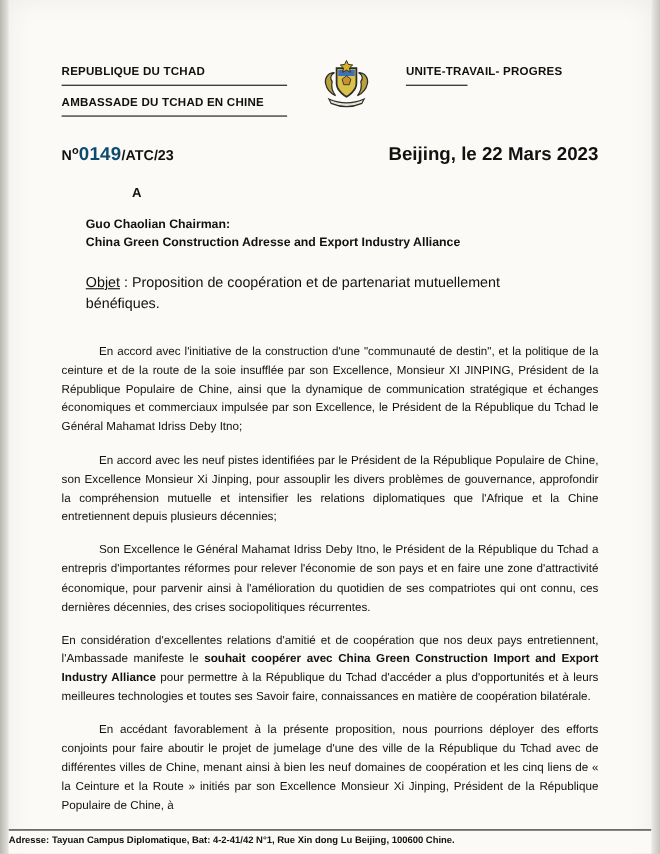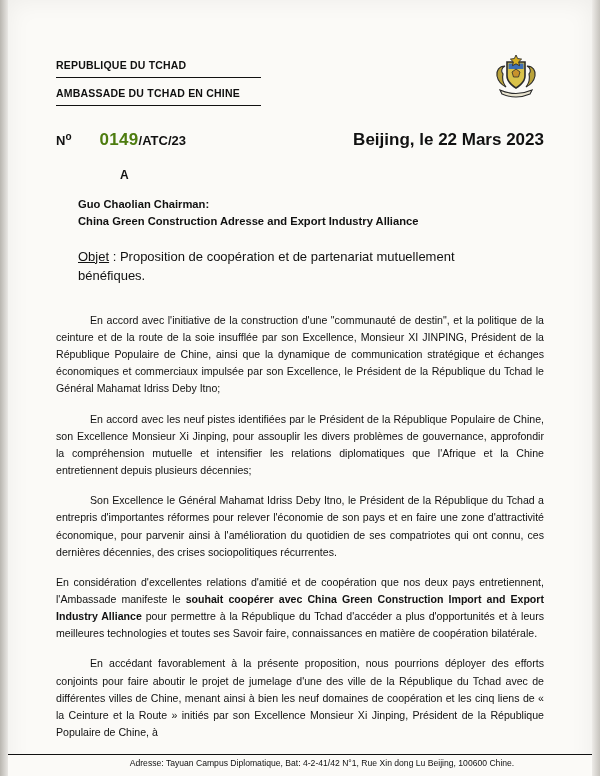--- a/index.html
+++ b/index.html
@@ -85,25 +85,24 @@
     display: flex;
     align-items: baseline;
     justify-content: space-between;
     margin-top: 16px;
     font-size: 12.5px;
     font-weight: bold;
     color: #111;
   }
   .ref-left { font-size: 13px; }
   .ref-num {
-    color: #4d7c0f;
+    color: #0c4a6e;
     font-size: 17px;
     font-weight: bold;
     letter-spacing: 0.3px;
-    margin-left: 28px;
   }
   .ref-sup { font-size: 10px; vertical-align: super; }
   .ref-right { font-size: 17px; font-weight: bold; }
 
   
   .a-line {
     margin: 18px 0 0 64px;
     font-size: 12px;
     font-weight: bold;
     color: #111;
@@ -142,28 +141,26 @@
 
   
   .footer {
     position: absolute;
     left: 8px;
     right: 8px;
     bottom: 0;
     height: 22px;
     border-top: 1.3px solid #111;
     background: #fbfaf7;
-    text-align: center;
     font-size: 8.6px;
-    font-weight: normal;
+    font-weight: bold;
     color: #111;
     padding-top: 3px;
     box-sizing: border-box;
     overflow: hidden;
-    padding-left: 44px;
   }
 </style>
 </head>
 <body>
 
 <div class="page">
   <div class="edge-left"></div>
   <div class="edge-right"></div>
   <div class="paper"></div>
 
@@ -186,20 +183,24 @@
 
           <path d="M17 14 c-6 0 -9 5 -8 10 c1 5 5 9 9 11 c-3 -4 -4 -9 -3 -13 c-2 -2 -2 -6 2 -8 Z" fill="#b9a23a" stroke="#2b2b2b" stroke-width="1.1"></path>
           <path d="M39 14 c6 0 9 5 8 10 c-1 5 -5 9 -9 11 c3 -4 4 -9 3 -13 c2 -2 2 -6 -2 -8 Z" fill="#b9a23a" stroke="#2b2b2b" stroke-width="1.1"></path>
 
           <path d="M28 3 l1.7 3.6 l3.9 .5 l-2.9 2.7 l.8 3.9 l-3.5 -1.9 l-3.5 1.9 l.8 -3.9 l-2.9 -2.7 l3.9 -.5 Z" fill="#d8b020" stroke="#2b2b2b" stroke-width="0.9"></path>
 
           <path d="M12 38 q16 7 32 0 l-2 4 q-14 6 -28 0 Z" fill="#e8e3cf" stroke="#2b2b2b" stroke-width="1.1"></path>
         </svg>
       </div>
 
+      <div class="header-col right">
+        <div>UNITE-TRAVAIL- PROGRES</div>
+        <hr class="rule short">
+      </div>
     </div>
 
     <div class="refline">
       <div class="ref-left">
         <span>N</span><span class="ref-sup">o</span><span class="ref-num">0149</span><span>/ATC/23</span>
       </div>
       <div class="ref-right">Beijing, le 22 Mars 2023</div>
     </div>
 
     <div class="a-line">A</div>

